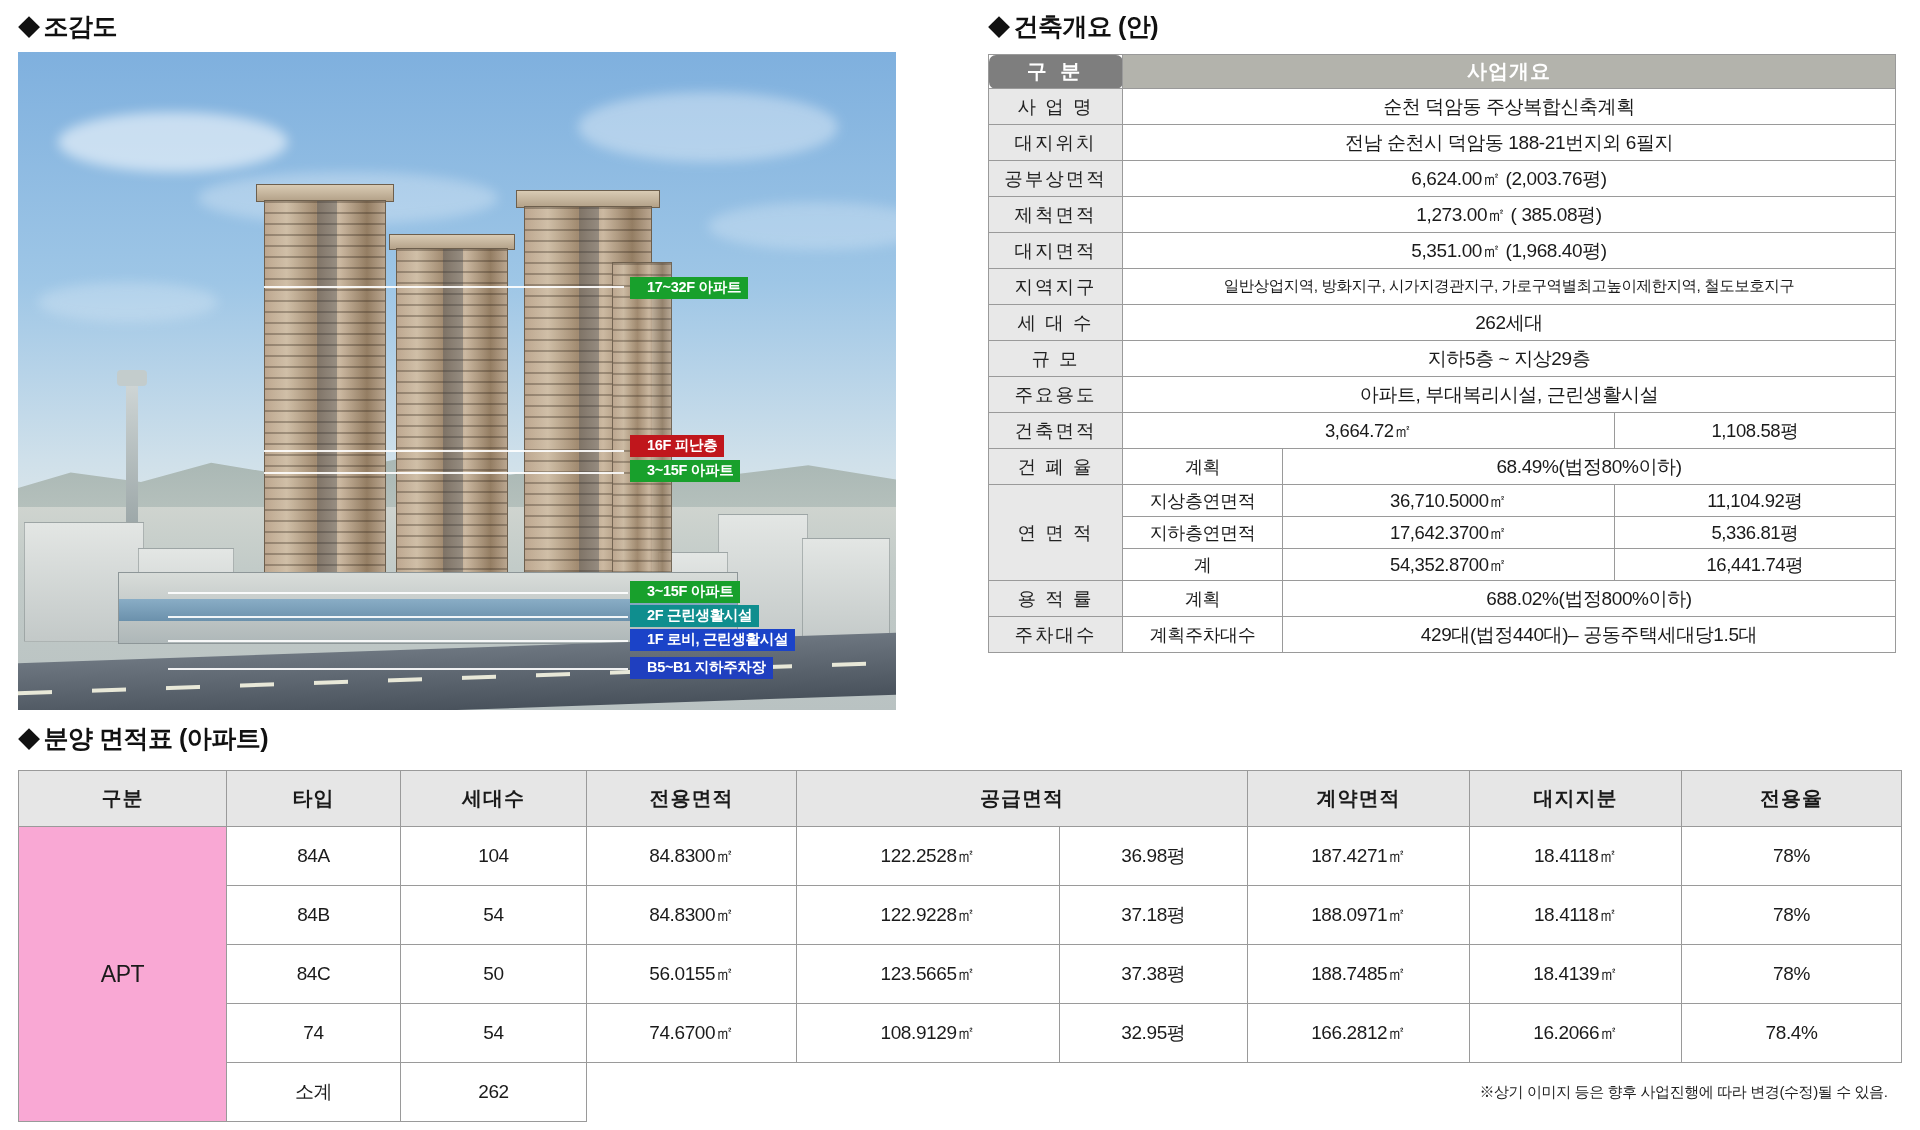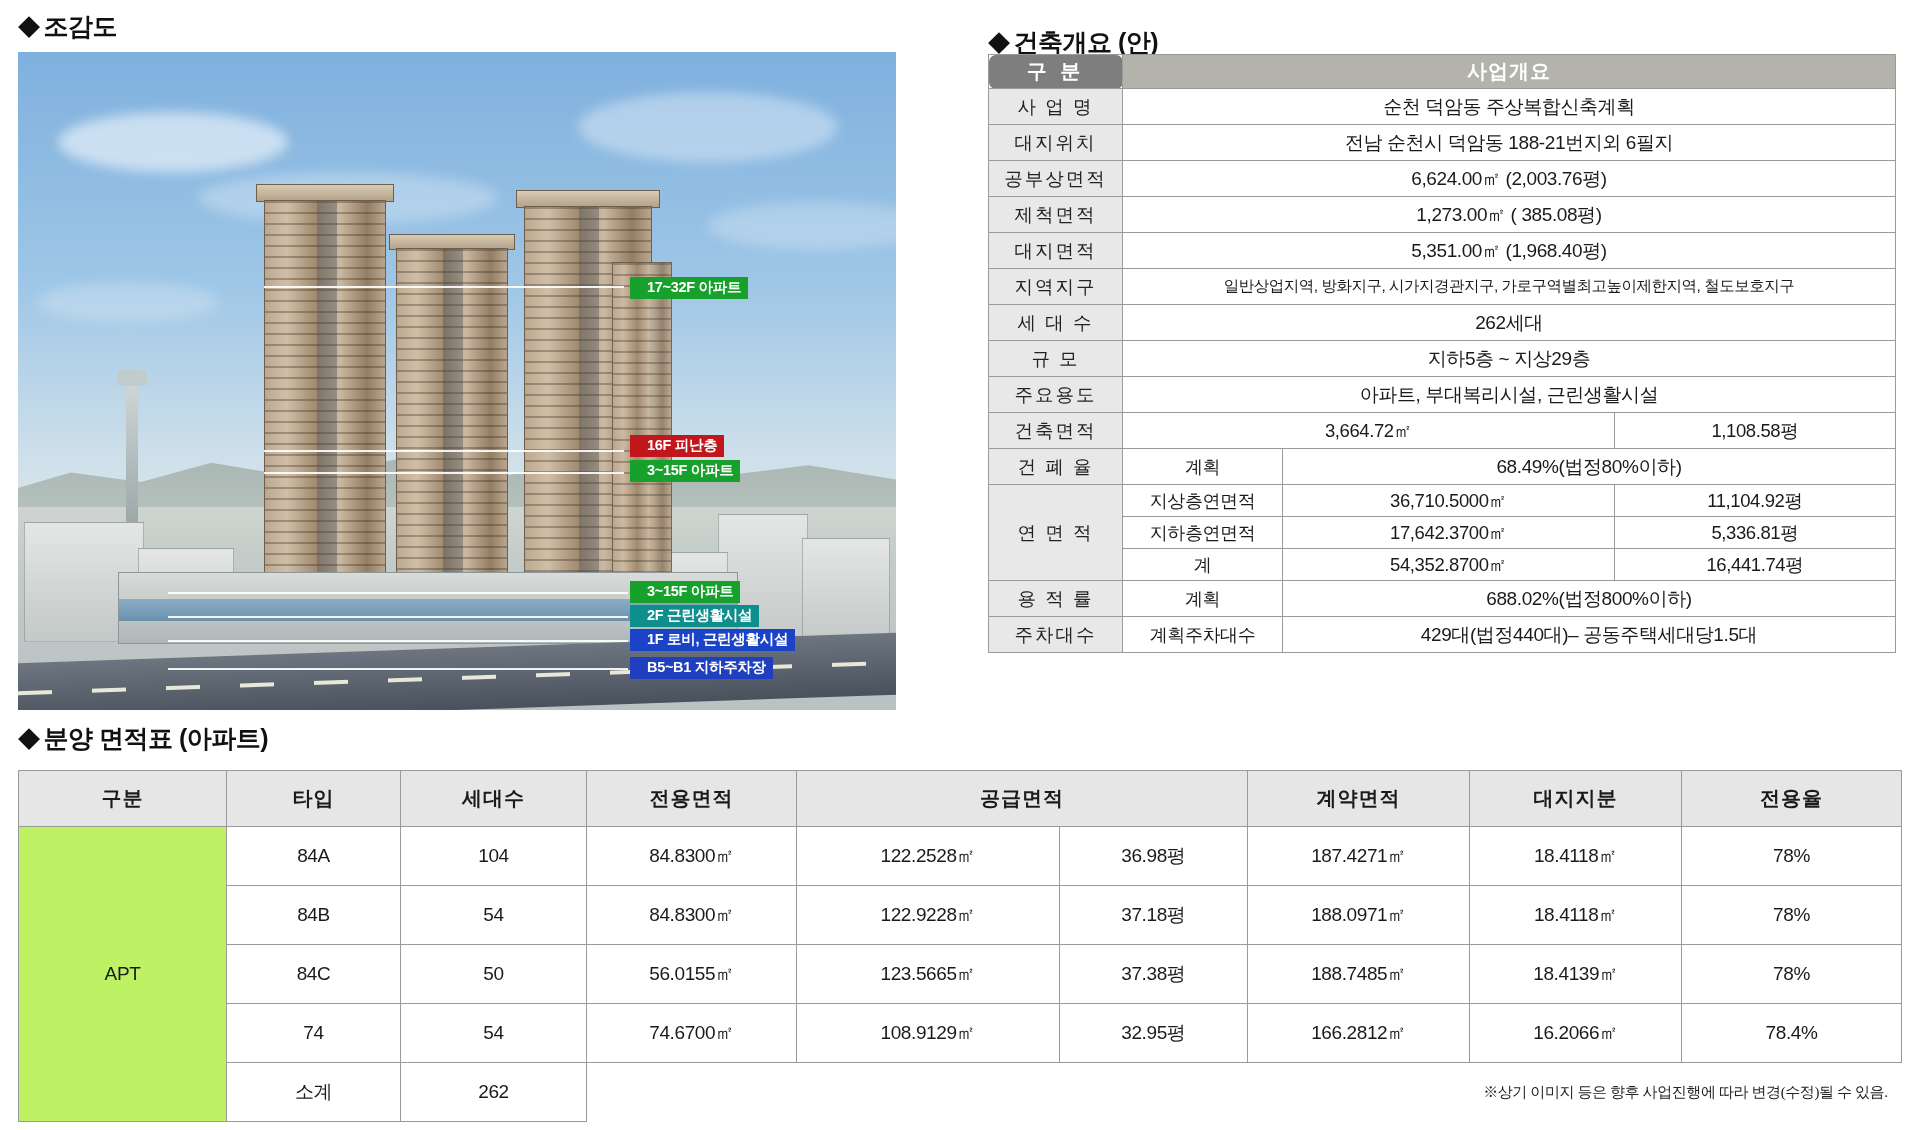--- a/index.html
+++ b/index.html
@@ -173,24 +173,24 @@
   .ov td.num { font-size: 18.5px; }
 
   
   .unit-wrap { position: absolute; left: 18px; top: 770px; width: 1884px; }
   .unit { width: 1884px; }
   .unit th {
     background: #e6e6e6; font-weight: 700; font-size: 20px; height: 56px;
     letter-spacing: 1px;
   }
   .unit td { height: 59px; font-size: 19px; }
-  .unit td.aptcell { background: #bef264; font-size: 19px; width: 208px; }
+  .unit td.aptcell { background: #f9a8d4; font-size: 23px; width: 208px; }
   .unit td.note {
     text-align: right; font-size: 15px; color: #222; padding-right: 14px;
-    border: none; letter-spacing: -0.4px; font-family: Liberation Serif, serif;
+    border: none; letter-spacing: -0.4px;
   }
 </style>
 </head>
 <body>
 
 <div class="page">
 
   <div class="sec-title" style="left:18px; top:10px;">
     <span class="dia">◆</span><span>조감도</span>
   </div>
@@ -247,21 +247,21 @@
 
     <div class="callout c-green" style="left:612px; top:225px;">17~32F 아파트</div>
     <div class="callout c-red" style="left:612px; top:383px;">16F 피난층</div>
     <div class="callout c-green" style="left:612px; top:408px;">3~15F 아파트</div>
     <div class="callout c-green" style="left:612px; top:529px;">3~15F 아파트</div>
     <div class="callout c-teal" style="left:612px; top:553px;">2F 근린생활시설</div>
     <div class="callout c-blue" style="left:612px; top:577px;">1F 로비, 근린생활시설</div>
     <div class="callout c-navy" style="left:612px; top:605px;">B5~B1 지하주차장</div>
   </div>
 
-  <div class="sec-title" style="left:988px; top:26px;">
+  <div class="sec-title" style="left:988px; top:10px;">
     <span class="dia">◆</span><span>건축개요 (안)</span>
   </div>
 
   <div class="ov-wrap">
     <table class="tbl ov">
       <tbody>
           <tr>
         <th class="hdr-label">구 분</th>
         <th class="hdr-main" colspan="3">사업개요</th>
       </tr>

